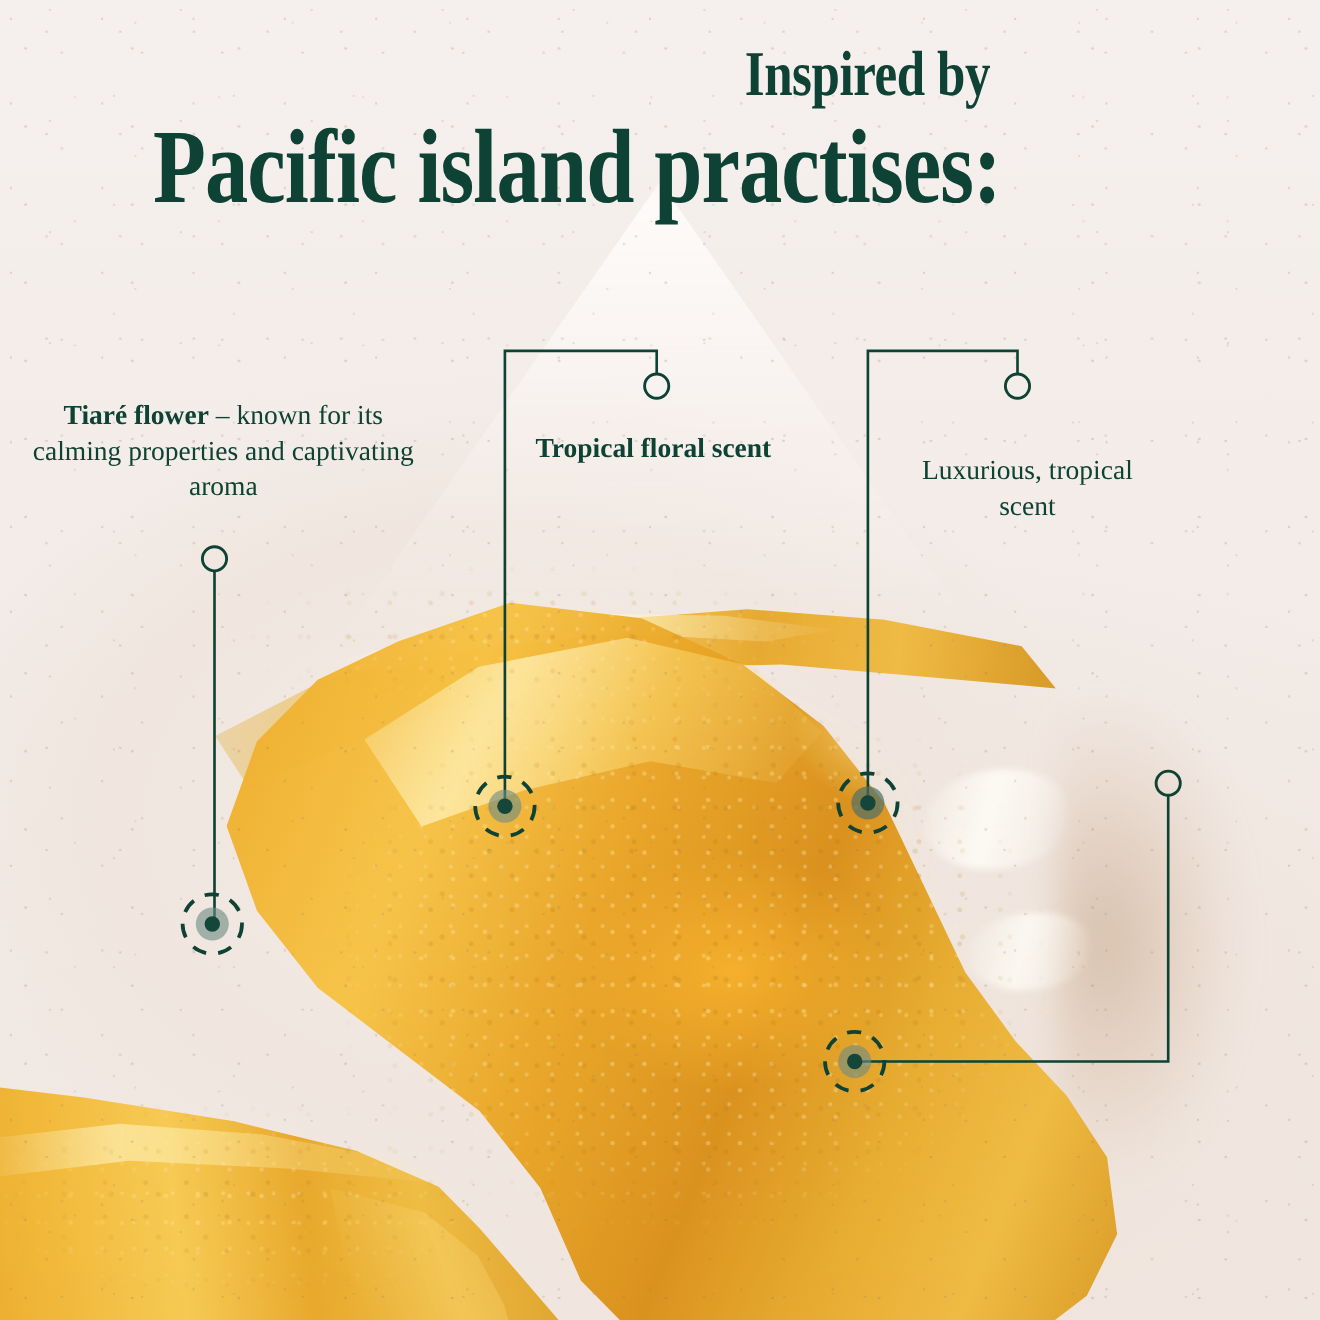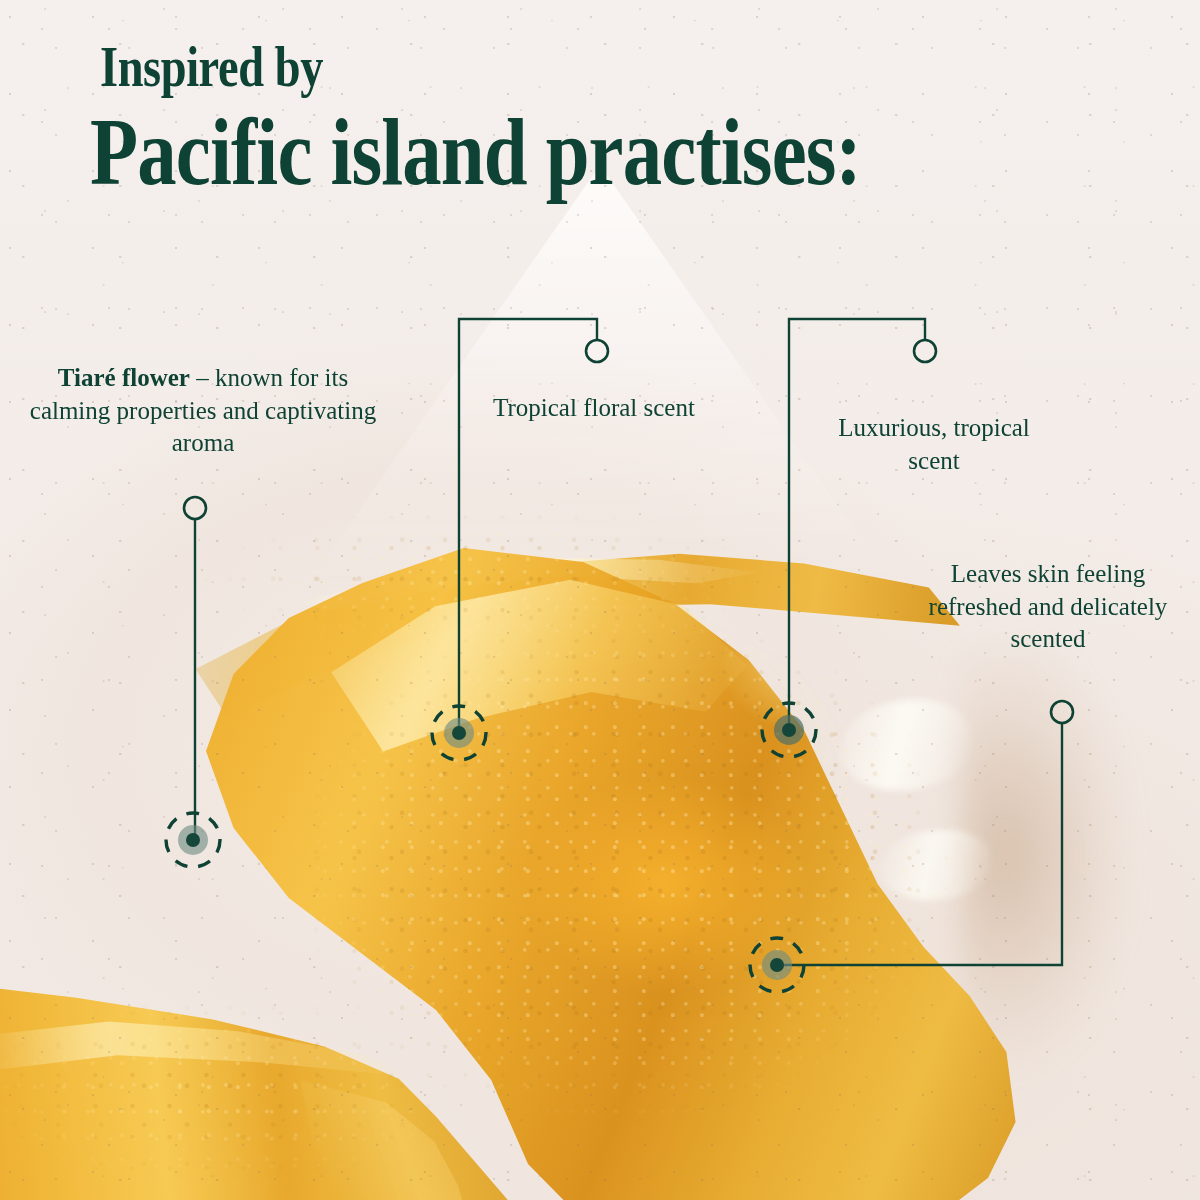--- a/index.html
+++ b/index.html
@@ -154,21 +154,21 @@
   
   .gel-haze{
     position:absolute;left:240px;top:560px;width:700px;height:420px;
     background:radial-gradient(ellipse 340px 200px at 50% 50%, rgba(226,172,70,.28) 0%, rgba(226,172,70,0) 72%);
     filter:blur(18px);
   }
 
   
   .headline{
     position:absolute;left:0;top:0;width:1000px;
-    text-align:left;color:#0e4234;
+    text-align:right;color:#0e4234;
     z-index:6;
   }
   .headline .line1{
     font-size:58px;line-height:1.0;font-weight:700;
     letter-spacing:-0.5px;
     transform:scaleX(.80);
     padding-top:38px;
   }
   .headline .line2{
     font-size:96px;line-height:1.0;font-weight:700;
@@ -181,21 +181,21 @@
   .connectors{position:absolute;inset:0;z-index:7;pointer-events:none;}
 
   
   .callout{
     position:absolute;color:#0e4234;z-index:8;
     font-size:25px;line-height:1.30;
     text-align:center;
   }
   .callout b{font-weight:700;}
   .c1{left:18px;top:362px;width:370px;}
-  .c2{left:484px;top:392px;width:220px;}
+  .c2{left:484px;top:392px;width:220px;font-weight:bold;}
   .c3{left:824px;top:412px;width:220px;}
   .c4{left:912px;top:558px;width:272px;}
 </style>
 </head>
 <body>
 
 <div id="stage">
 
   <div class="bg-layer bg-base"></div>
   <div class="bg-cone"></div>
@@ -254,15 +254,14 @@
   </svg>
 
   <div class="callout c1">
     <b>Tiaré flower</b><span> – known for its calming properties and captivating aroma</span>
   </div>
 
   <div class="callout c2">Tropical floral scent</div>
 
   <div class="callout c3">Luxurious, tropical scent</div>
 
-  <div class="callout c4">Leaves skin feeling refreshed and delicately scented</div>
 
 </div>
 
 </body></html>

